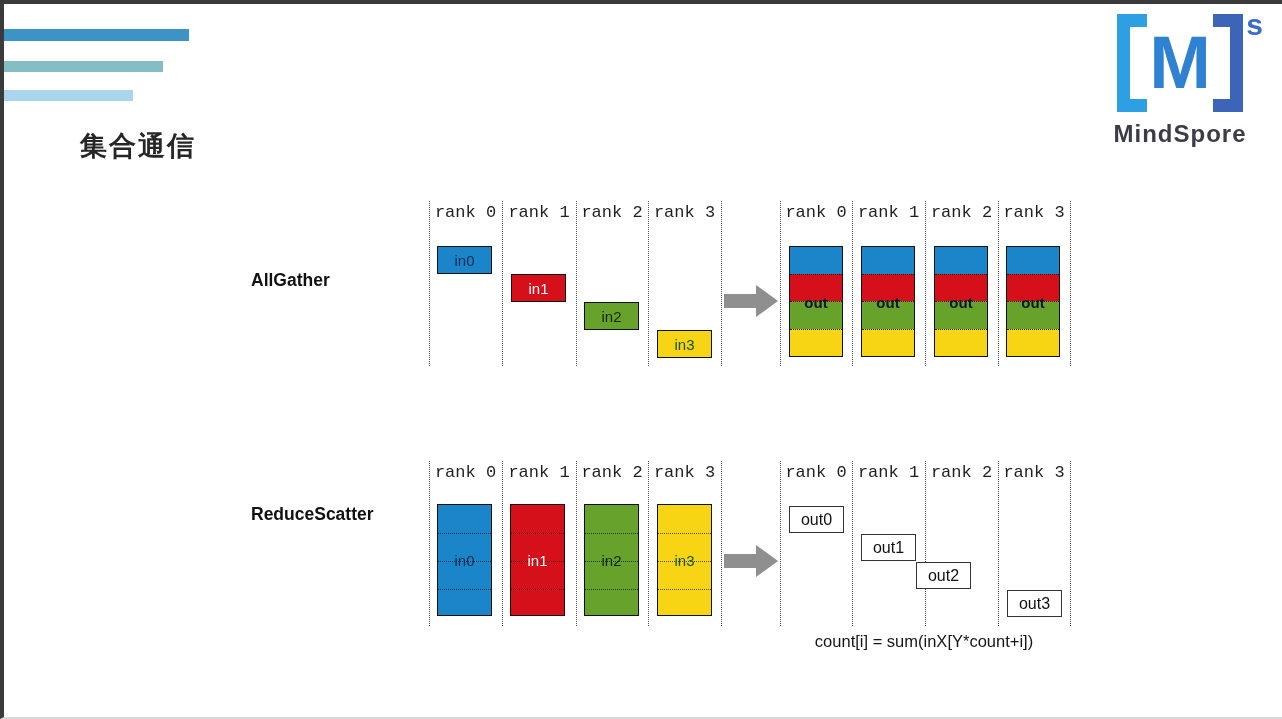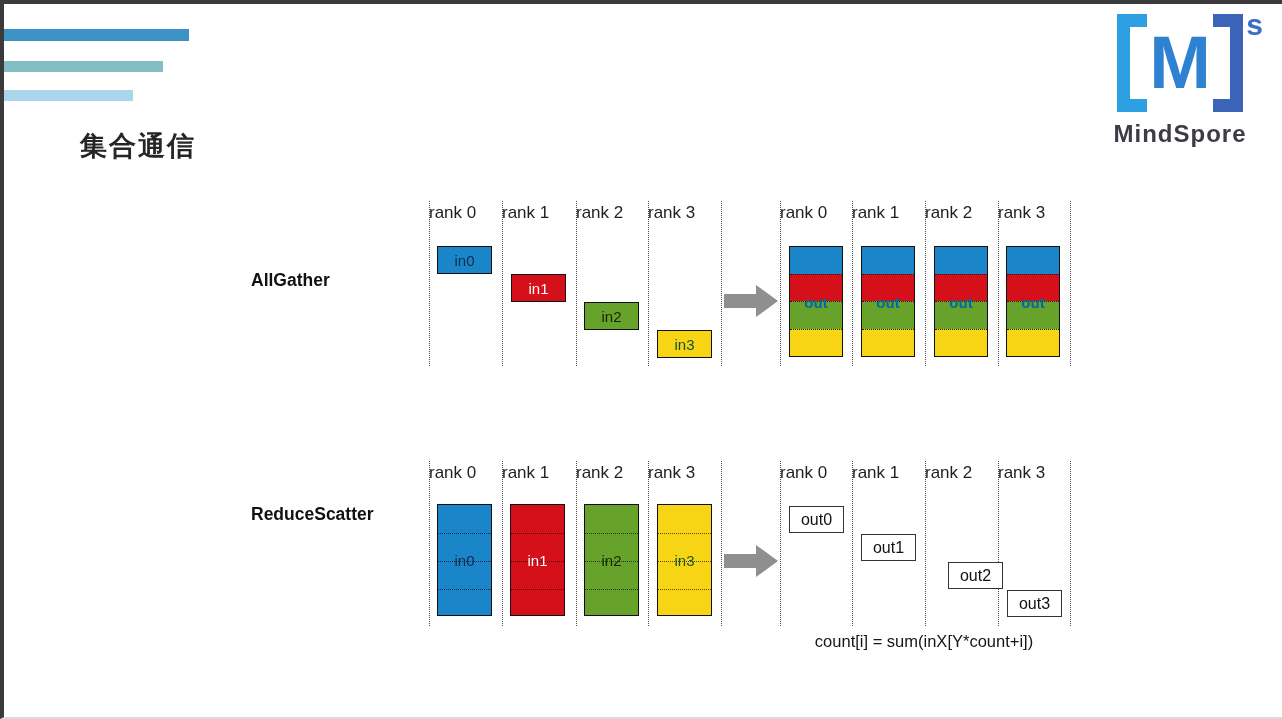--- a/index.html
+++ b/index.html
@@ -27,35 +27,35 @@
   .bracket-l{display:inline-block;width:17px;height:72px;border-left:13px solid #2da0e4;border-top:13px solid #2da0e4;border-bottom:13px solid #2da0e4;}
   .bracket-r{display:inline-block;width:17px;height:72px;border-right:13px solid #3c64b8;border-top:13px solid #3c64b8;border-bottom:13px solid #3c64b8;}
   .logo-m{font-size:74px;font-weight:800;color:#2f82d2;line-height:98px;margin:0 2px;}
   .logo-sup{position:absolute;right:-8px;top:-4px;font-size:30px;font-weight:800;color:#3a6ec6;}
   .logo-text{margin-top:6px;font-size:24px;font-weight:600;color:#3c3c46;letter-spacing:1px;}
   
   .seclabel{position:absolute;font-size:17.5px;font-weight:700;color:#111;}
   
   .vline{position:absolute;width:0;border-left:1px dotted #4a4a4a;}
   
-  .rankhdr{position:absolute;height:22px;line-height:22px;font-size:17px;color:#1f1f1f;}
+  .rankhdr{position:absolute;height:22px;line-height:22px;text-align:center;font-size:17px;color:#1f1f1f;font-family:Liberation Mono, monospace;}
   
   .inbox{position:absolute;width:55px;height:28px;border:1px solid #111;box-sizing:border-box;
          display:flex;align-items:center;justify-content:center;font-size:15px;}
   .c-blue{background:#1a86c9;color:#0e2c4e;}
   .c-red{background:#d5101a;color:#ffffff;}
   .c-green{background:#67a22b;color:#142703;}
   .c-yellow{background:#f7d414;color:#14532d;}
   
   .stack{position:absolute;width:54px;height:111px;border:1.5px solid #111;box-sizing:border-box;
          display:flex;flex-direction:column;}
   .stack .seg{flex:1;}
   .stack .seg + .seg{border-top:1.6px dotted #1d1d1d;}
   .stack .outlbl{position:absolute;left:0;right:0;top:50%;transform:translateY(-50%);
-                 text-align:center;font-size:15px;font-weight:700;color:#0369a1;}
+                 text-align:center;font-size:15px;font-weight:700;color:#0f172a;}
   
   .tallbox{position:absolute;width:55px;height:112px;border:1px solid #111;box-sizing:border-box;}
   .tallbox .q{position:absolute;left:0;right:0;border-top:1.6px dotted rgba(0,0,0,0.65);}
   .q1{top:28px;} .q2{top:56px;} .q3{top:84px;}
   .tallbox .lbl{position:absolute;left:0;right:0;top:50%;transform:translateY(-50%);
                 text-align:center;font-size:15px;}
   
   .outbox{position:absolute;width:55px;height:27px;background:#fff;border:1.5px solid #333;box-sizing:border-box;
           display:flex;align-items:center;justify-content:center;font-size:16px;color:#111;}
   
@@ -195,18 +195,18 @@
   <div class="vline" style="left:994px;top:457px;height:165px;"></div>
   <div class="vline" style="left:1066px;top:457px;height:165px;"></div>
 
   <div class="rankhdr" style="left:776px;top:458px;width:72px;">rank 0</div>
   <div class="rankhdr" style="left:848px;top:458px;width:73px;">rank 1</div>
   <div class="rankhdr" style="left:921px;top:458px;width:73px;">rank 2</div>
   <div class="rankhdr" style="left:994px;top:458px;width:72px;">rank 3</div>
 
   <div class="outbox" style="left:785px;top:502px;">out0</div>
   <div class="outbox" style="left:857px;top:530px;">out1</div>
-  <div class="outbox" style="left:944px;top:558px;">out2</div>
+  <div class="outbox" style="left:912px;top:558px;">out2</div>
   <div class="outbox" style="left:1003px;top:586px;">out3</div>
 
   <div class="formula" style="left:770px;top:628px;width:300px;">count[i] = sum(inX[Y*count+i])</div>
 
 </div>
 
 </body></html>

